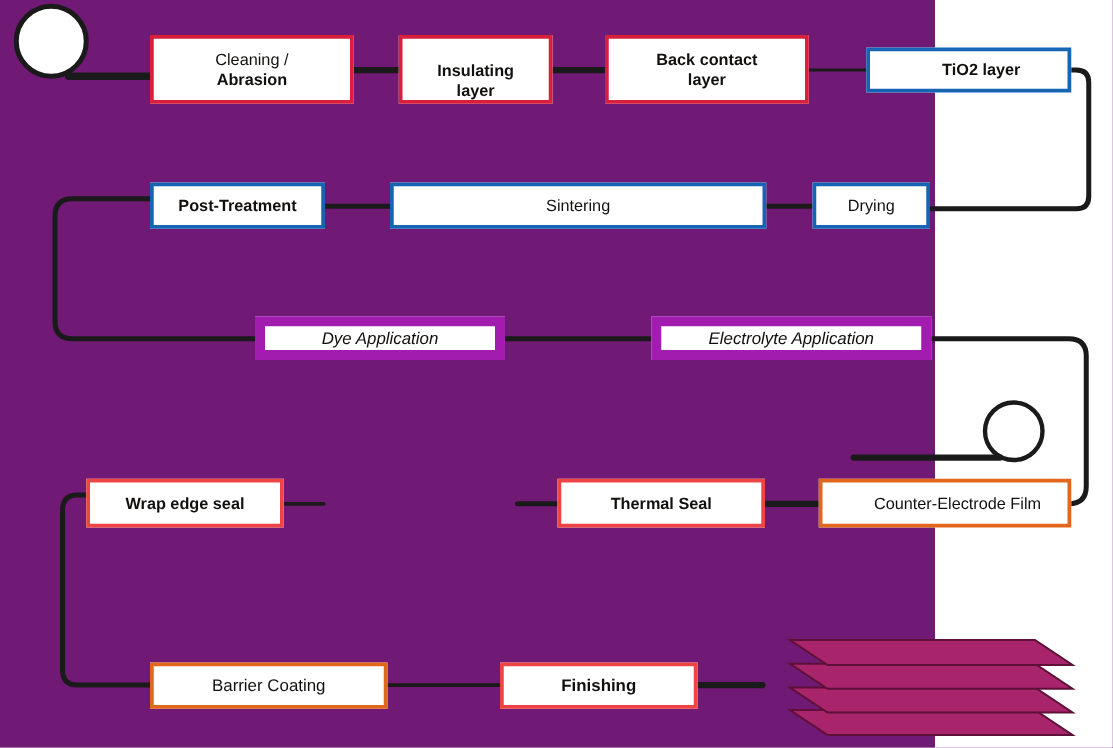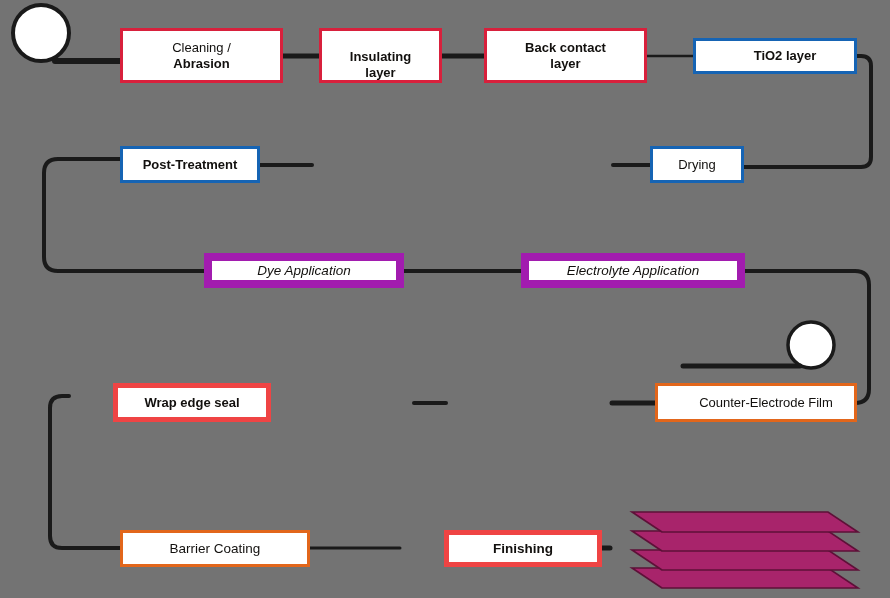--- a/index.html
+++ b/index.html
@@ -1,27 +1,27 @@
 <!DOCTYPE html>
 <html><head>
 <meta charset="utf-8">
 <style>
   html,body{margin:0;padding:0;background:#ffffff;}
   body{width:890px;height:598px;overflow:hidden;
        font-family:"Liberation Sans","DejaVu Sans",sans-serif;}
-  #stage{position:relative;width:890px;height:598px;background:#737373;}
+  #stage{position:relative;width:748px;height:598px;background:#701a75;}
   #wires{position:absolute;left:0;top:0;width:890px;height:598px;}
   .node{position:absolute;box-sizing:border-box;background:#ffffff;
         display:flex;align-items:center;justify-content:center;text-align:center;
         color:#12100e;line-height:1.18;z-index:3;}
   .node .lbl{display:block;padding:0 6px;}
   .n-red{border:3px solid #d8203c;}
   .n-blue{border:3px solid #1664b4;}
   .n-gray{border:8px solid #a21caf;font-style:italic;}
-  .n-orange{border:5px solid #ef4444;margin-left:44px;}
+  .n-orange{border:3px solid #ef4444;}
   .n-orange2{border:3px solid #e2661b;}
   .t-bold{font-weight:bold;}
   .two-line .l1{font-weight:normal;}
   .two-line .l2{font-weight:bold;}
 </style>
 </head>
 <body>
 
 <div id="stage">
 
@@ -89,38 +89,44 @@
   </div>
 
   <div class="node n-blue t-bold" style="left:693px;top:38px;width:164px;height:36px;font-size:13px;padding-left:20px;">
     <span class="lbl">TiO2 layer</span>
   </div>
 
   <div class="node n-blue t-bold" style="left:120px;top:146px;width:140px;height:37px;font-size:13px;">
     <span class="lbl">Post-Treatment</span>
   </div>
 
+  <div class="node n-blue" style="left:312px;top:146px;width:301px;height:37px;font-size:13px;">
+    <span class="lbl">Sintering</span>
+  </div>
 
   <div class="node n-blue" style="left:650px;top:146px;width:94px;height:37px;font-size:13px;">
     <span class="lbl">Drying</span>
   </div>
 
   <div class="node n-gray" style="left:204px;top:253px;width:200px;height:35px;font-size:13.5px;">
     <span class="lbl">Dye Application</span>
   </div>
 
   <div class="node n-gray" style="left:521px;top:253px;width:224px;height:35px;font-size:13.5px;align-items:center;">
     <span class="lbl">Electrolyte Application</span>
   </div>
 
   <div class="node n-orange t-bold" style="left:69px;top:383px;width:158px;height:39px;font-size:13px;">
     <span class="lbl">Wrap edge seal</span>
   </div>
 
 
+  <div class="node n-orange t-bold" style="left:446px;top:383px;width:166px;height:39px;font-size:13px;">
+    <span class="lbl">Thermal Seal</span>
+  </div>
 
   <div class="node n-orange2" style="left:655px;top:383px;width:202px;height:39px;font-size:13px;padding-left:20px;">
     <span class="lbl">Counter-Electrode Film</span>
   </div>
 
   <div class="node n-orange2" style="left:120px;top:530px;width:190px;height:37px;font-size:13.5px;">
     <span class="lbl">Barrier Coating</span>
   </div>
 
   <div class="node n-orange t-bold" style="left:400px;top:530px;width:158px;height:37px;font-size:13.5px;">

